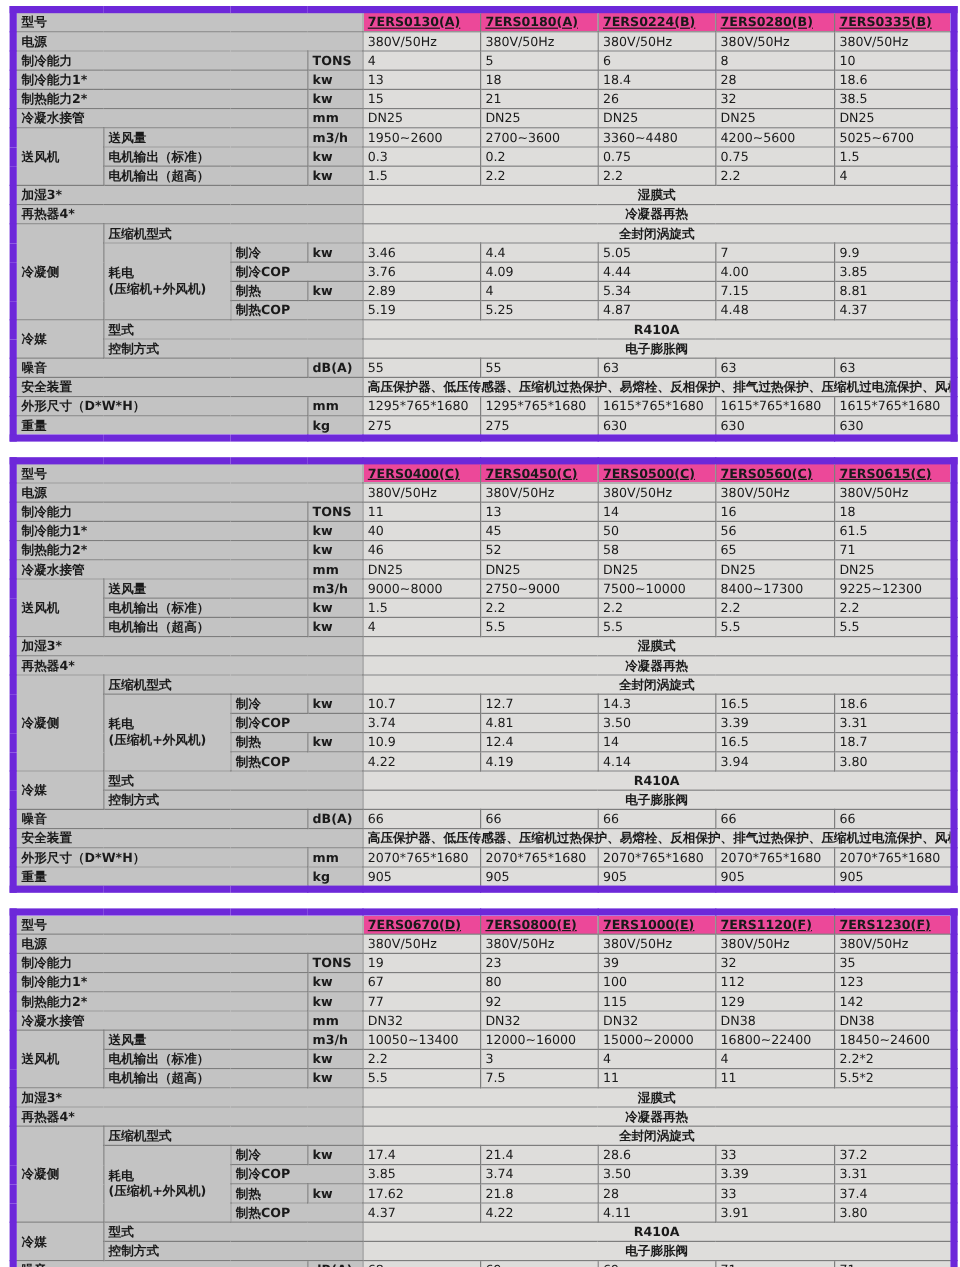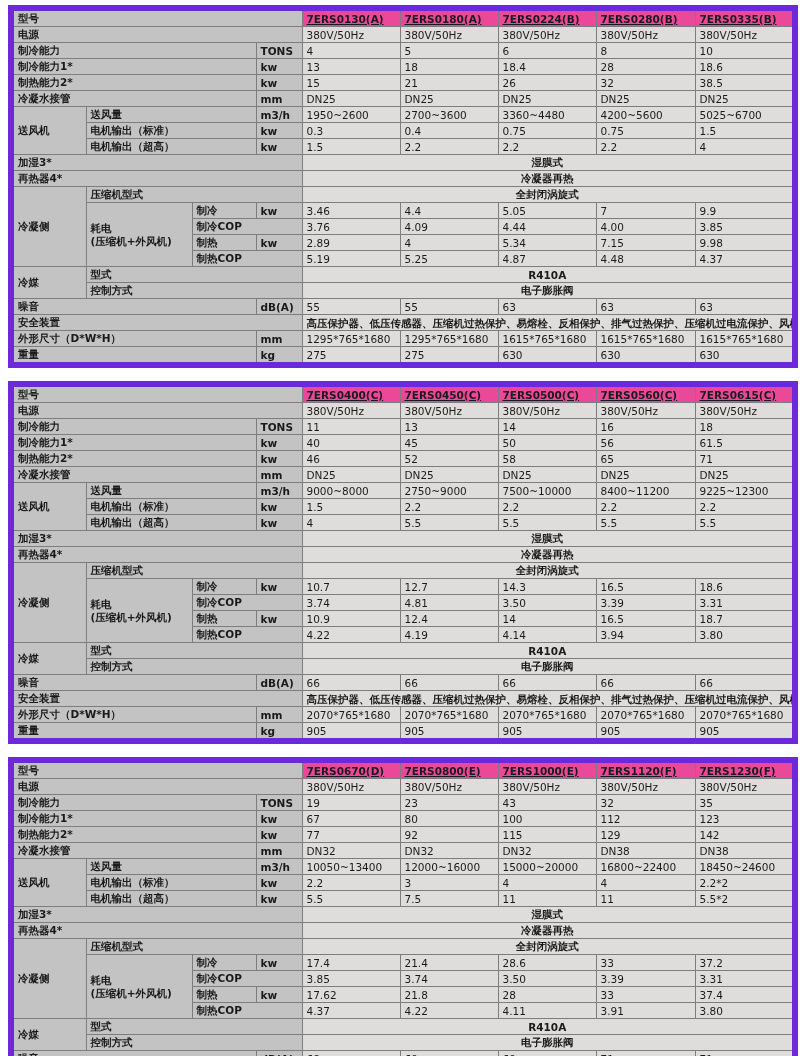--- a/index.html
+++ b/index.html
@@ -92,21 +92,21 @@
       <td class="val">1950~2600</td>
       <td class="val">2700~3600</td>
       <td class="val">3360~4480</td>
       <td class="val">4200~5600</td>
       <td class="val">5025~6700</td>
     </tr>
     <tr>
       <td class="lab" colspan="2">电机输出（标准）</td>
       <td class="unit">kw</td>
       <td class="val">0.3</td>
-      <td class="val">0.4</td>
+      <td class="val">0.2</td>
       <td class="val">0.75</td>
       <td class="val">0.75</td>
       <td class="val">1.5</td>
     </tr>
     <tr>
       <td class="lab" colspan="2">电机输出（超高）</td>
       <td class="unit">kw</td>
       <td class="val">1.5</td>
       <td class="val">2.2</td>
       <td class="val">2.2</td>
@@ -147,21 +147,21 @@
       <td class="val">4.00</td>
       <td class="val">3.85</td>
     </tr>
     <tr>
       <td class="lab">制热</td>
       <td class="unit">kw</td>
       <td class="val">2.89</td>
       <td class="val">4</td>
       <td class="val">5.34</td>
       <td class="val">7.15</td>
-      <td class="val">9.98</td>
+      <td class="val">8.81</td>
     </tr>
     <tr>
       <td class="lab" colspan="2">制热COP</td>
       <td class="val">5.19</td>
       <td class="val">5.25</td>
       <td class="val">4.87</td>
       <td class="val">4.48</td>
       <td class="val">4.37</td>
     </tr>
     <tr>
@@ -272,21 +272,21 @@
       <td class="val">DN25</td>
       <td class="val">DN25</td>
     </tr>
     <tr>
       <td class="lab" rowspan="3">送风机</td>
       <td class="lab" colspan="2">送风量</td>
       <td class="unit">m3/h</td>
       <td class="val">9000~8000</td>
       <td class="val">2750~9000</td>
       <td class="val">7500~10000</td>
-      <td class="val">8400~11200</td>
+      <td class="val">8400~17300</td>
       <td class="val">9225~12300</td>
     </tr>
     <tr>
       <td class="lab" colspan="2">电机输出（标准）</td>
       <td class="unit">kw</td>
       <td class="val">1.5</td>
       <td class="val">2.2</td>
       <td class="val">2.2</td>
       <td class="val">2.2</td>
       <td class="val">2.2</td>
@@ -421,21 +421,21 @@
       <td class="val">380V/50Hz</td>
       <td class="val">380V/50Hz</td>
       <td class="val">380V/50Hz</td>
       <td class="val">380V/50Hz</td>
     </tr>
     <tr>
       <td class="lab" colspan="3">制冷能力</td>
       <td class="unit">TONS</td>
       <td class="val">19</td>
       <td class="val">23</td>
-      <td class="val">43</td>
+      <td class="val">39</td>
       <td class="val">32</td>
       <td class="val">35</td>
     </tr>
     <tr>
       <td class="lab" colspan="3">制冷能力1*</td>
       <td class="unit">kw</td>
       <td class="val">67</td>
       <td class="val">80</td>
       <td class="val">100</td>
       <td class="val">112</td>

